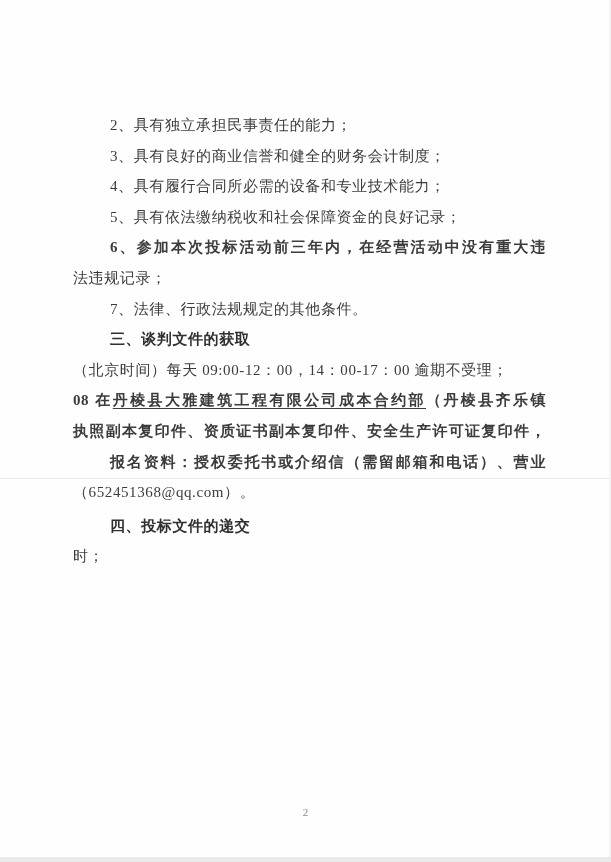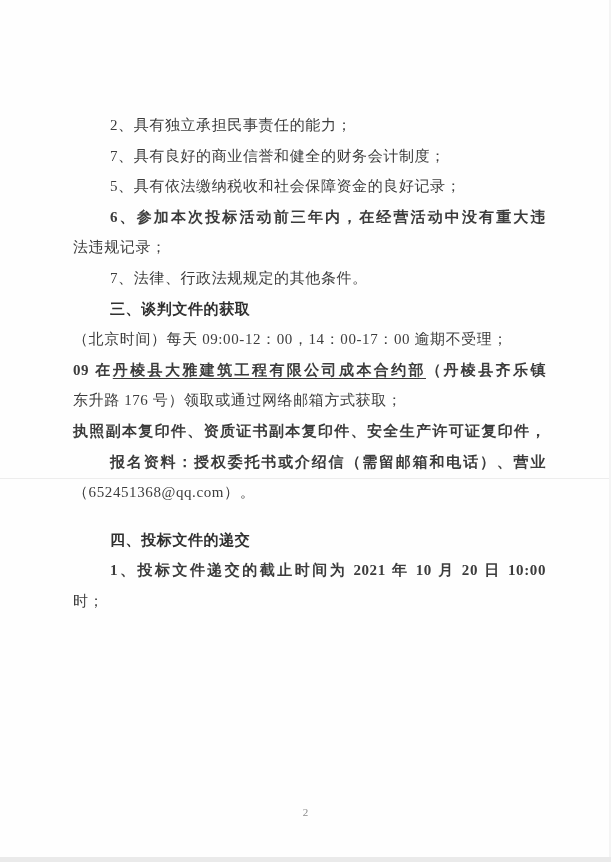--- a/index.html
+++ b/index.html
@@ -43,21 +43,21 @@
   }
   .heading {
     font-weight: bold;
     color: #303030;
     font-family: Liberation Serif, serif;
   }
   .sp-before {
     margin-top: 6px;
   }
   .sp-before-sm {
-    margin-top: 17px;
+    margin-top: 3px;
   }
   .u {
     text-decoration: underline;
     text-underline-offset: 3px;
   }
   .fold-line {
     position: absolute;
     top: 478px;
     left: 0;
     width: 100%;
@@ -92,41 +92,40 @@
   }
 </style>
 </head>
 <body>
 
 <div class="page">
 
   <div class="doc-body">
 
     <div class="line indent">2、具有独立承担民事责任的能力；</div>
-    <div class="line indent">7、具有良好的商业信誉和健全的财务会计制度；</div>
+    <div class="line indent">3、具有良好的商业信誉和健全的财务会计制度；</div>
+    <div class="line indent">4、具有履行合同所必需的设备和专业技术能力；</div>
     <div class="line indent">5、具有依法缴纳税收和社会保障资金的良好记录；</div>
     <div class="line full indent">6、参加本次投标活动前三年内，在经营活动中没有重大违</div>
     <div class="line">法违规记录；</div>
     <div class="line indent">7、法律、行政法规规定的其他条件。</div>
 
     <div class="line indent heading">三、谈判文件的获取</div>
 
     <div class="line">（北京时间）每天 09:00-12：00，14：00-17：00 逾期不受理；</div>
     <div class="line full">
-      <span>09 在</span><span class="u">丹棱县大雅建筑工程有限公司成本合约部</span><span>（丹棱县齐乐镇</span>
+      <span>08 在</span><span class="u">丹棱县大雅建筑工程有限公司成本合约部</span><span>（丹棱县齐乐镇</span>
     </div>
-    <div class="line">东升路 176 号）领取或通过网络邮箱方式获取；</div>
 
     <div class="line full">执照副本复印件、资质证书副本复印件、安全生产许可证复印件，</div>
     <div class="line full indent">报名资料：授权委托书或介绍信（需留邮箱和电话）、营业</div>
     <div class="line">（652451368@qq.com）。</div>
 
     <div class="line indent heading sp-before-sm">四、投标文件的递交</div>
 
-    <div class="line full indent">1、投标文件递交的截止时间为 2021 年 10 月 20 日 10:00</div>
     <div class="line">时；</div>
 
   </div>
 
   <div class="fold-line"></div>
 
   <div class="page-number">2</div>
 
   <div class="scan-edge-right"></div>
   <div class="scan-edge-bottom"></div>

